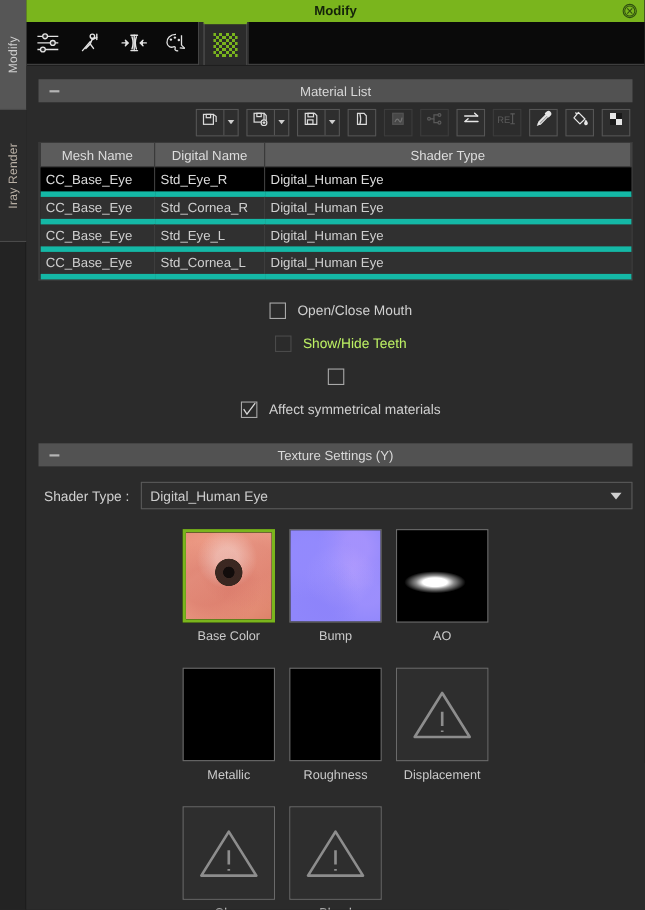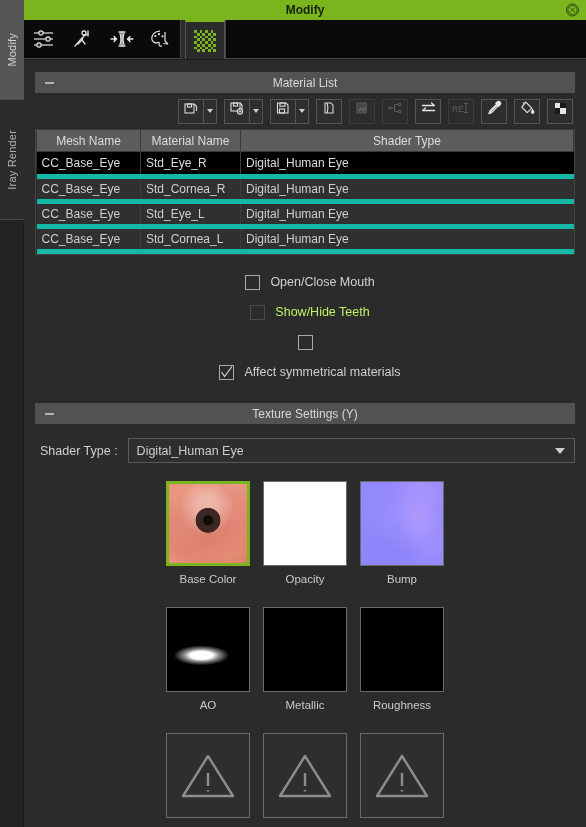--- a/index.html
+++ b/index.html
@@ -612,21 +612,21 @@
             </svg>
           </div>
         </div>
       </div>
 
       <div class="tablewrap">
         <table class="table">
           <thead>
             <tr>
               <th class="c1">Mesh Name</th>
-              <th class="c2">Material Name</th>
+              <th class="c2">Digital Name</th>
               <th>Shader Type</th>
             </tr>
           </thead>
           <tbody>
             <tr class="sel">
               <td class="c1">CC_Base_Eye</td>
               <td class="c2">Std_Eye_R</td>
               <td>Digital_Human Eye</td>
             </tr>
             <tr>
@@ -685,26 +685,20 @@
 
       <div class="texgrid">
 
         <div class="texcell">
           <div class="thumb selected">
               <div class="t-eye"></div>
             </div>
           <div class="texlabel">Base Color</div>
         </div>
 
-        <div class="texcell">
-          <div class="thumb">
-              <div class="t-white"></div>
-            </div>
-          <div class="texlabel">Opacity</div>
-        </div>
 
         <div class="texcell">
           <div class="thumb">
               <div class="t-bump"></div>
             </div>
           <div class="texlabel">Bump</div>
         </div>
 
         <div class="texcell">
           <div class="thumb">

